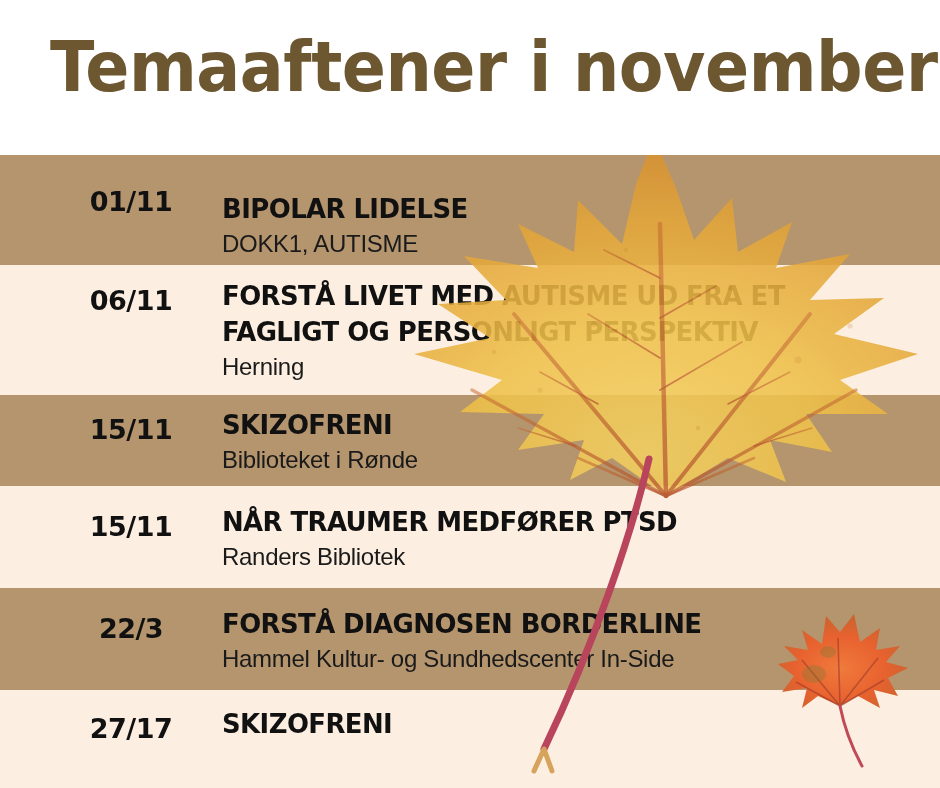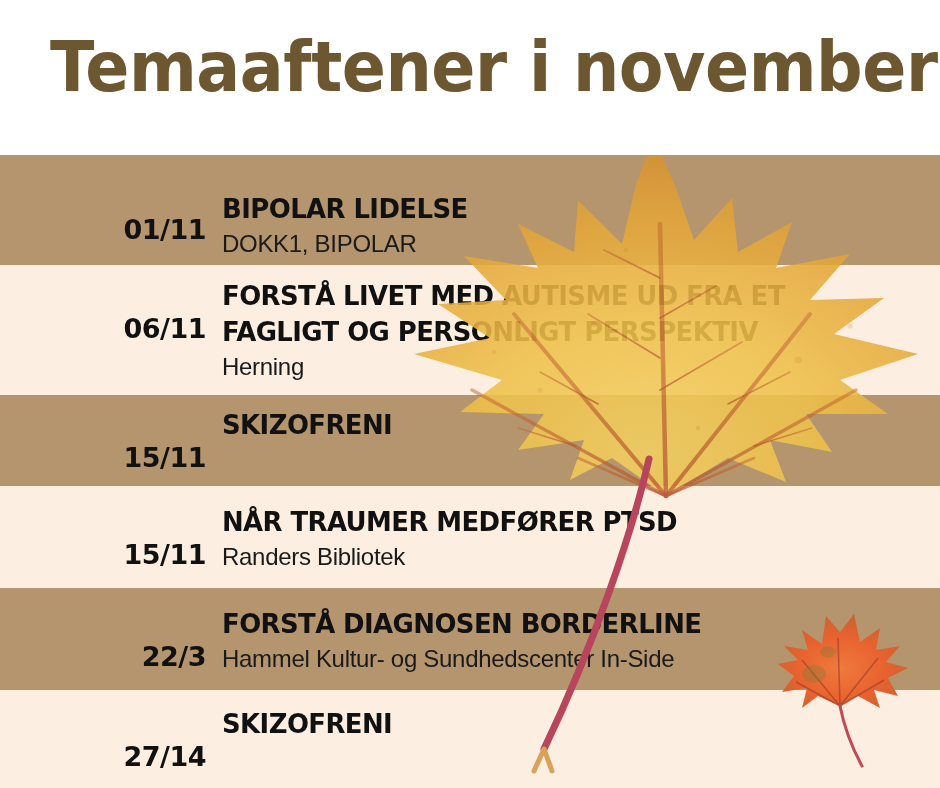--- a/index.html
+++ b/index.html
@@ -54,27 +54,26 @@
     width: 940px;
     box-sizing: border-box;
   }
   .row.tan   { background: #b4956e; }
   .row.cream { background: #fcefe1; }
 
   .row-date {
     position: absolute;
     left: 56px;
     width: 150px;
-    text-align: right;
+    text-align: center;
     font-family: "DejaVu Sans", "Liberation Sans", sans-serif;
     font-weight: 700;
     font-size: 27px;
     color: #111111;
     letter-spacing: -0.5px;
-    margin-top: 28px;
   }
   .row-body {
     position: absolute;
     left: 222px;
     right: 10px;
   }
   .row-title {
     font-family: "DejaVu Sans", "Liberation Sans", sans-serif;
     font-weight: 700;
     font-size: 27px;
@@ -143,60 +142,61 @@
     <div class="row tan" style="top:588px;  height:102px;"></div>
     <div class="row cream" style="top:690px;  height:98px;"></div>
   </div>
 
   <div class="rows text-layer">
 
     <div class="row" style="top:155px; height:110px;">
       <div class="row-date" style="top:31px;">01/11</div>
       <div class="row-body" style="top:36px;">
         <div class="row-title"><span>BIPOLAR LIDELSE</span></div>
-        <div class="row-venue">DOKK1, BIPOLAR</div>
+        <div class="row-venue">DOKK1, AUTISME</div>
       </div>
     </div>
 
     <div class="row" style="top:265px; height:160px;">
       <div class="row-date" style="top:20px;">06/11</div>
       <div class="row-body" style="top:13px;">
         <div class="row-title">
           <span>FORSTÅ LIVET MED AUTISME UD FRA ET</span>
           <span class="line2">FAGLIGT OG PERSONLIGT PERSPEKTIV</span>
         </div>
         <div class="row-venue">Herning</div>
       </div>
     </div>
 
     <div class="row" style="top:395px; height:91px;">
       <div class="row-date" style="top:19px;">15/11</div>
       <div class="row-body" style="top:12px;">
         <div class="row-title"><span>SKIZOFRENI</span></div>
+        <div class="row-venue">Biblioteket i Rønde</div>
       </div>
     </div>
 
     <div class="row" style="top:486px; height:102px;">
       <div class="row-date" style="top:25px;">15/11</div>
       <div class="row-body" style="top:18px;">
         <div class="row-title"><span>NÅR TRAUMER MEDFØRER PTSD</span></div>
         <div class="row-venue">Randers Bibliotek</div>
       </div>
     </div>
 
     <div class="row" style="top:588px; height:102px;">
       <div class="row-date" style="top:25px;">22/3</div>
       <div class="row-body" style="top:18px;">
         <div class="row-title"><span>FORSTÅ DIAGNOSEN BORDERLINE</span></div>
         <div class="row-venue">Hammel Kultur- og Sundhedscenter In-Side</div>
       </div>
     </div>
 
     <div class="row" style="top:690px; height:98px;">
-      <div class="row-date" style="top:23px;">27/14</div>
+      <div class="row-date" style="top:23px;">27/17</div>
       <div class="row-body" style="top:16px;">
         <div class="row-title"><span>SKIZOFRENI</span></div>
       </div>
     </div>
 
   </div>
 
   <div class="leaf-layer">
 
     <svg class="big-leaf" viewBox="0 0 548 410">

